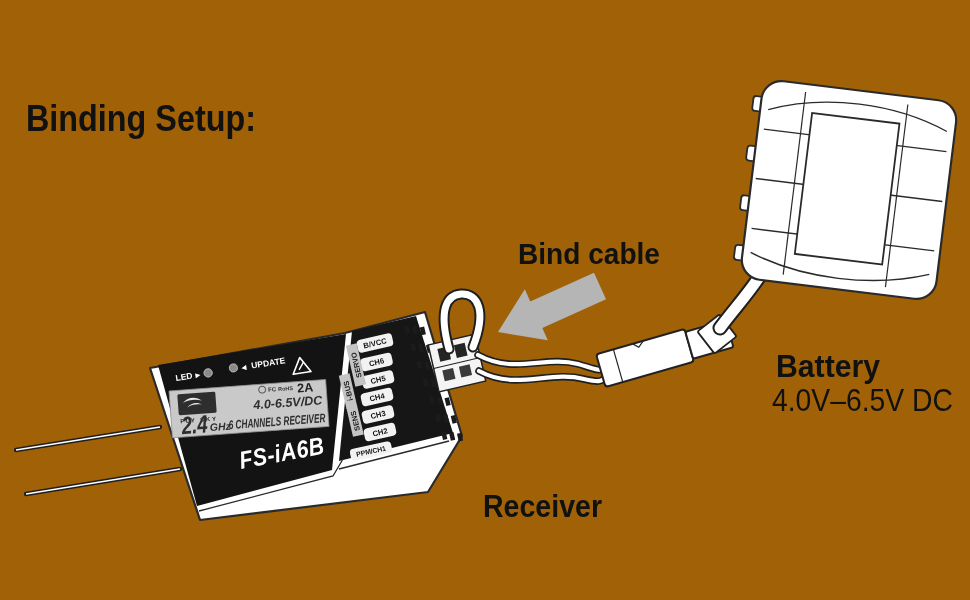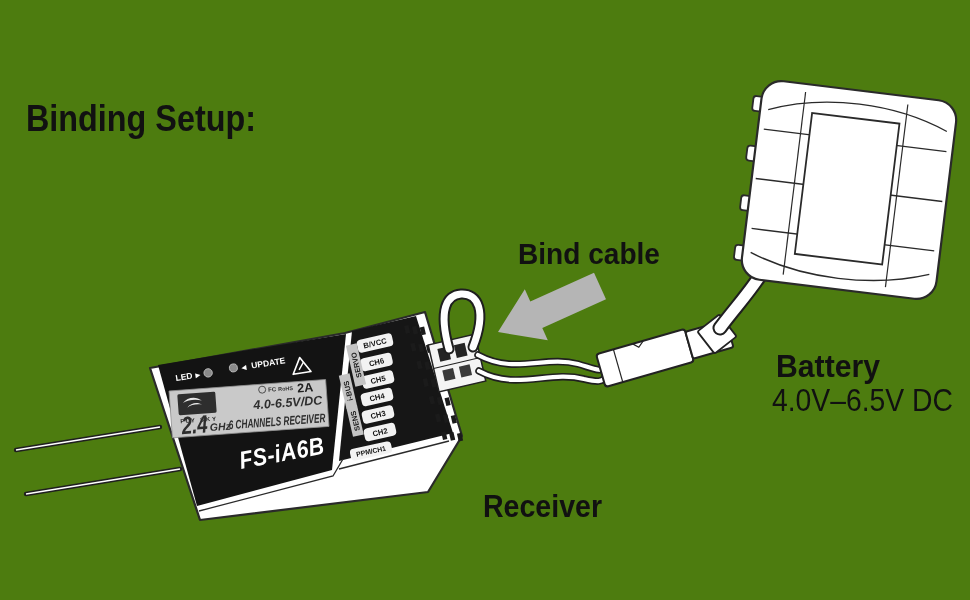--- a/index.html
+++ b/index.html
@@ -1,16 +1,16 @@
 <!DOCTYPE html>
 <html><head>
 <meta charset="utf-8">
 <style>
   html,body{margin:0;padding:0;background:#fff;}
-  .canvas{position:relative;width:970px;height:600px;background:#4d7c0f;overflow:hidden;font-family:"Liberation Sans",sans-serif;}
+  .canvas{position:relative;width:970px;height:600px;background:#a16207;overflow:hidden;font-family:"Liberation Sans",sans-serif;}
   svg{display:block;}
   svg text{font-family:"Liberation Sans","DejaVu Sans",sans-serif;}
   .glyph{font-family:"DejaVu Sans",sans-serif;}
 </style>
 </head>
 <body>
 
 <div class="canvas">
 <svg width="970" height="600" viewBox="0 0 970 600">
 

